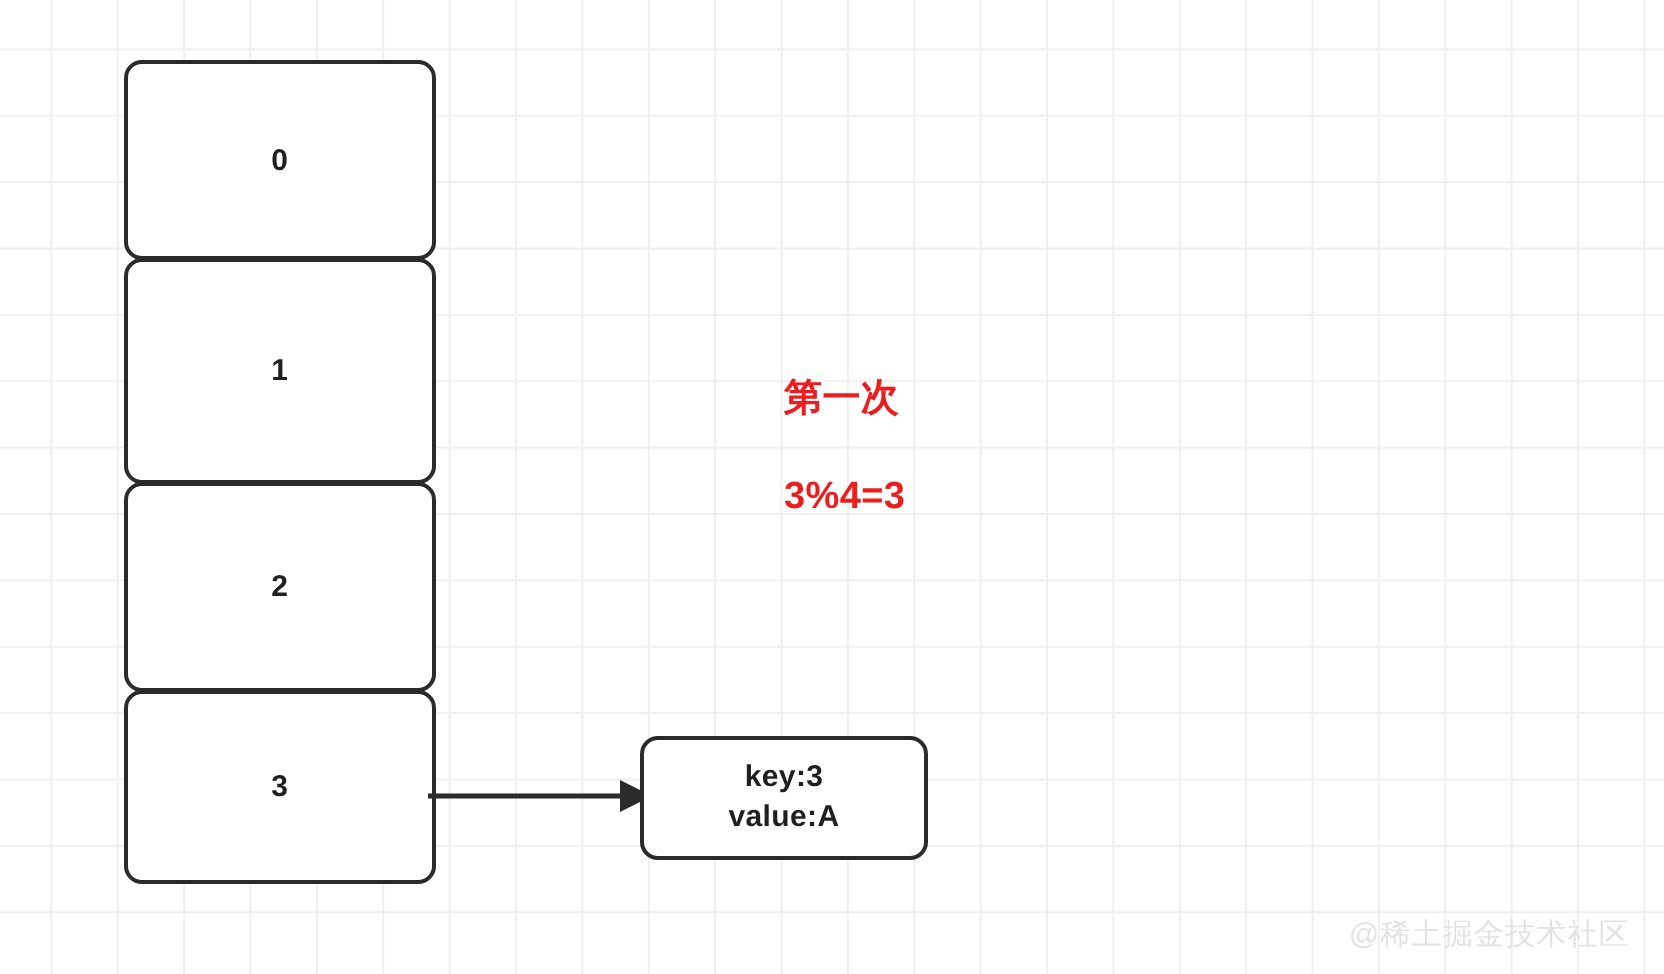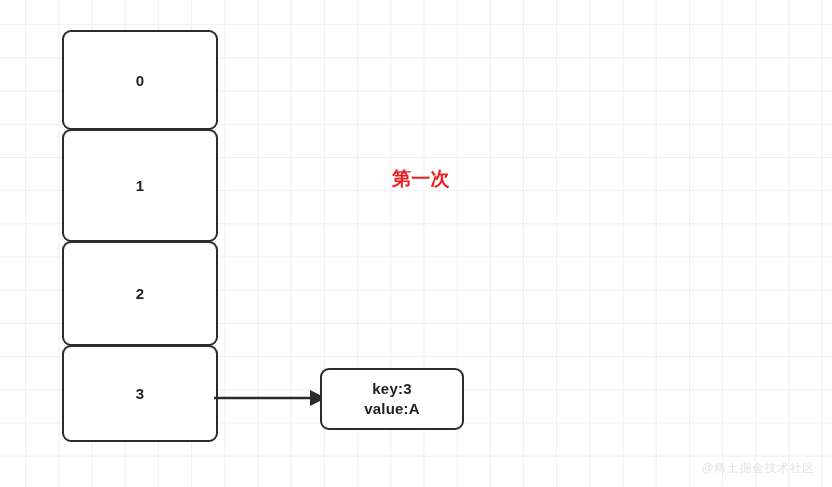--- a/index.html
+++ b/index.html
@@ -101,29 +101,29 @@
     position: absolute;
     left: 392px;
     top: 165px;
     color: #ee1d1d;
     font-size: 19px;
     font-weight: bold;
     line-height: 1.47;
     letter-spacing: 0.2px;
     white-space: nowrap;
   }
-  .annotation .ann-line { display: block; }
+  .annotation .ann-line { display: block; margin-top: 21px; }
 
   
   .watermark {
     position: absolute;
     right: 17px;
     bottom: 10px;
     color: #e3e3e3;
-    font-size: 12px;
+    font-size: 15px;
     letter-spacing: 0.6px;
     user-select: none;
   }
 </style>
 </head>
 <body>
 
 <div id="canvas">
 
   <div class="bucket-array">
@@ -153,17 +153,18 @@
     </svg>
   </div>
 
   <div class="entry-node">
     <span class="node-line">key:3</span>
     <span class="node-line">value:A</span>
   </div>
 
   <div class="annotation">
     <span class="ann-line">第一次</span>
+    <span class="ann-line">3%4=3</span>
   </div>
 
   <div class="watermark">@稀土掘金技术社区</div>
 
 </div>
 
 </body></html>

